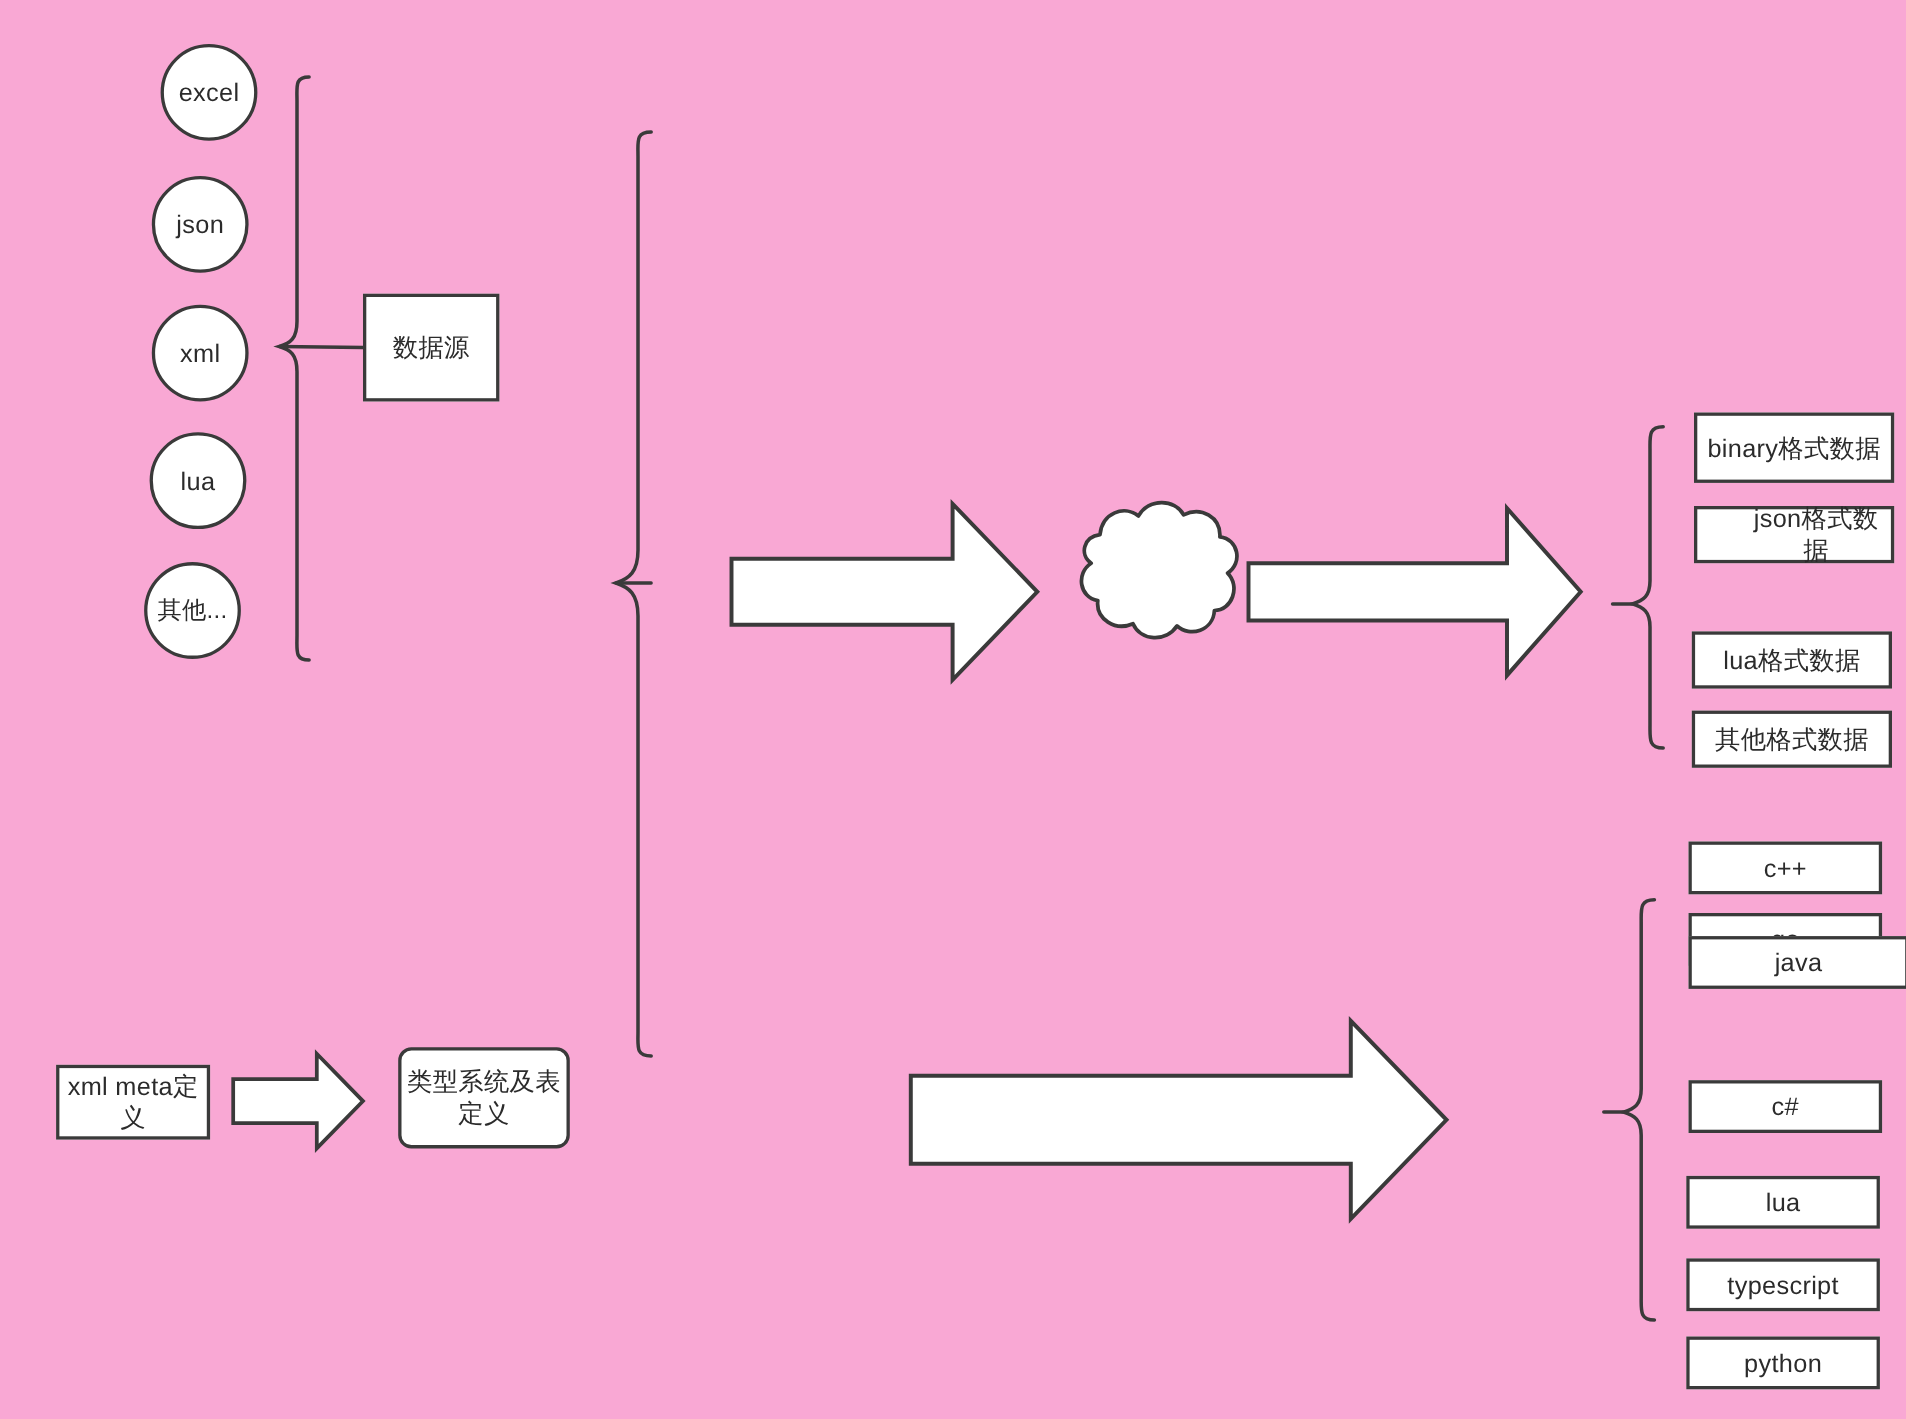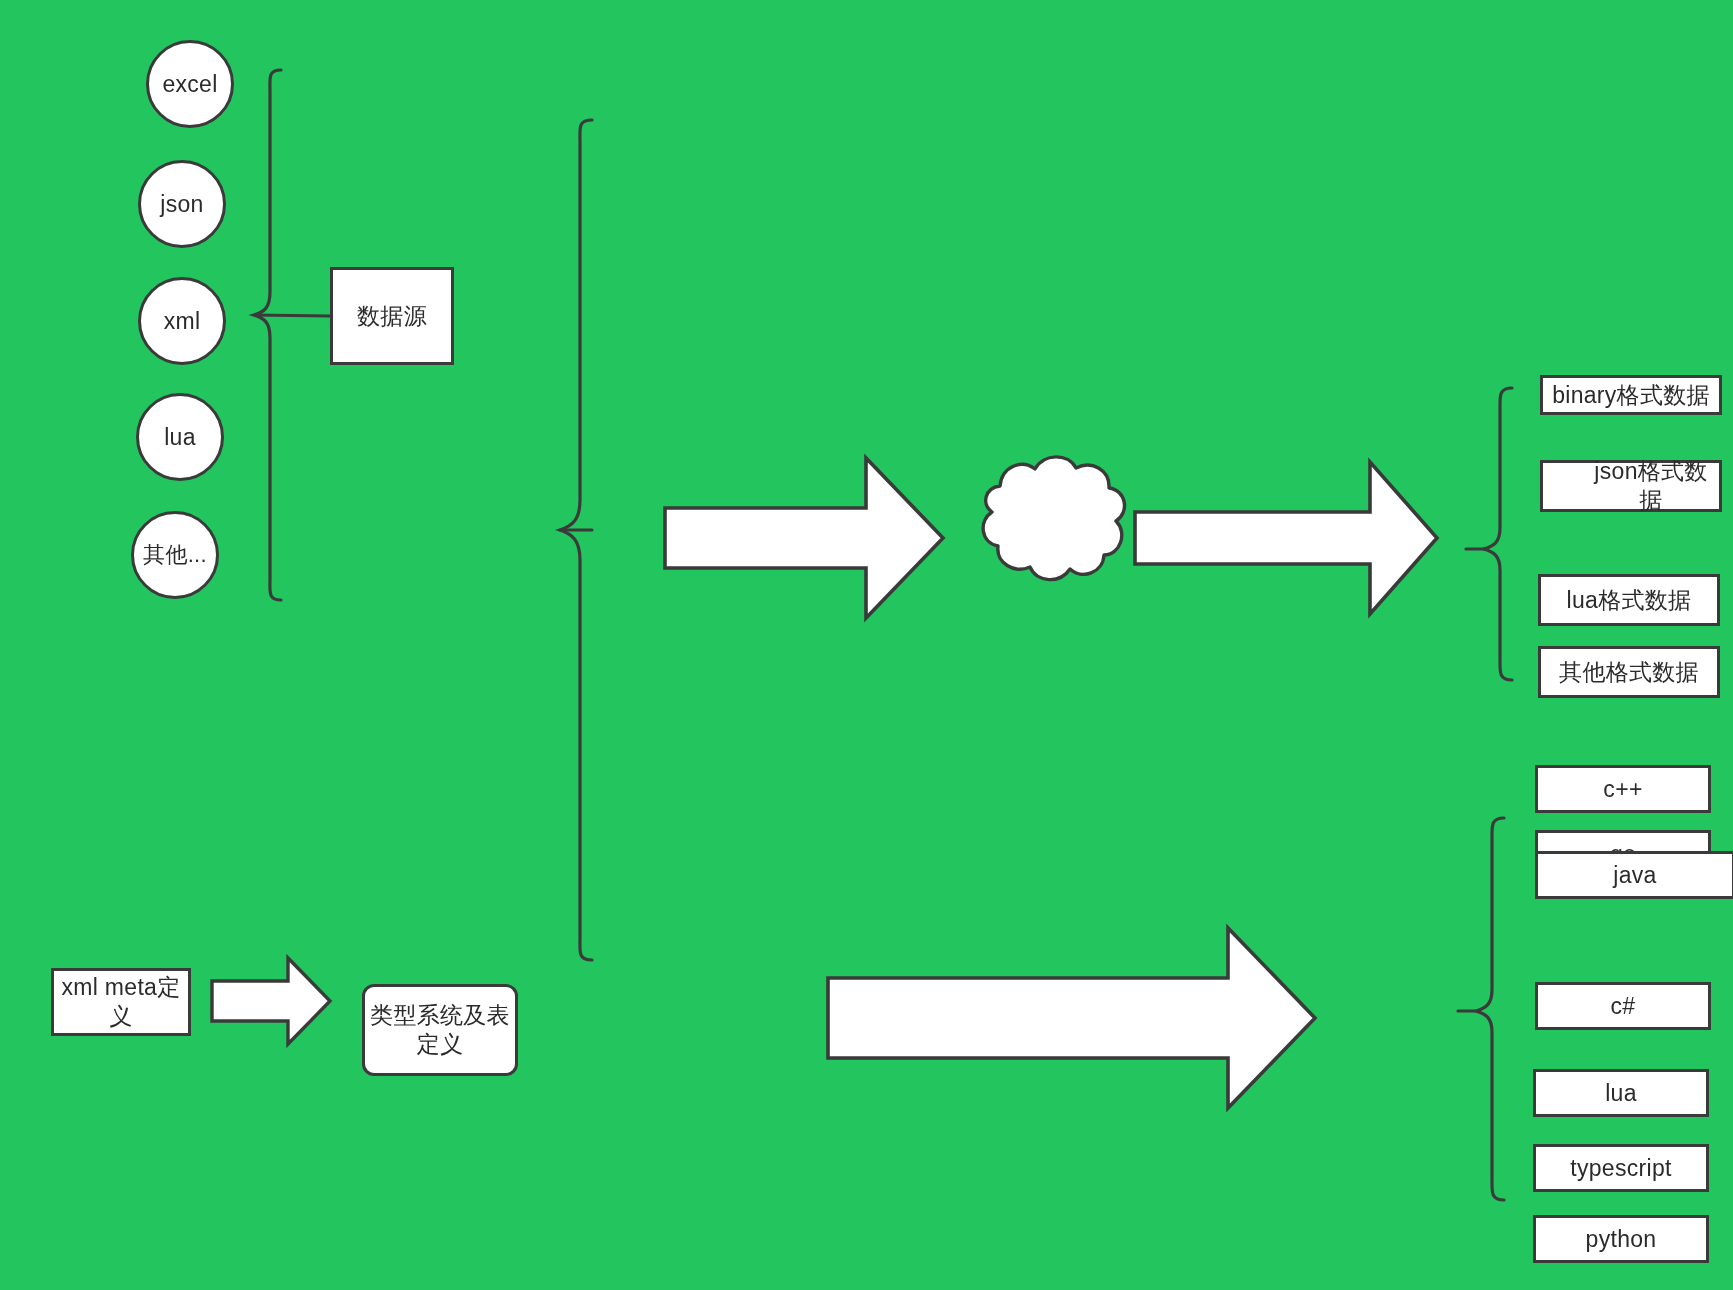--- a/index.html
+++ b/index.html
@@ -7,21 +7,21 @@
     padding: 0;
     background: #f7f7f7;
   }
   body {
     font-family: "Liberation Sans", "DejaVu Sans", sans-serif;
   }
   #canvas {
     position: relative;
     width: 1733px;
     height: 1290px;
-    background: #22c55e;
+    background: #f9a8d4;
     overflow: hidden;
   }
   .node {
     position: absolute;
     box-sizing: border-box;
     display: flex;
     align-items: center;
     justify-content: center;
     text-align: center;
     background: #ffffff;
@@ -29,21 +29,20 @@
     color: #2b2b2b;
     font-size: 23px;
     line-height: 1.25;
     letter-spacing: 0.3px;
   }
   .ellipse {
     border-radius: 50%;
   }
   .rounded {
     border-radius: 12px;
-    margin-top: 32px;
   }
   .svg-layer {
     position: absolute;
     left: 0;
     top: 0;
     width: 1733px;
     height: 1290px;
     pointer-events: none;
   }
   .arrow-label {
@@ -117,21 +116,21 @@
   </div>
 
   <div class="arrow-label" style="left:1130px; top:518px; width:260px; height:40px;">
     <span>校验、分组、标签过滤</span>
   </div>
 
   <div class="arrow-label" style="left:880px; top:998px; width:300px; height:40px;">
     <span>根据定义生成代码</span>
   </div>
 
-  <div class="node" style="left:1540px; top:375px; width:182px; height:40px;">
+  <div class="node" style="left:1540px; top:375px; width:182px; height:64px;">
     <span>binary格式数据</span>
   </div>
   <div class="node" style="left:1540px; top:460px; width:182px; height:52px;padding-left:40px;">
     <span>json格式数据</span>
   </div>
   <div class="node" style="left:1538px; top:574px; width:182px; height:52px;">
     <span>lua格式数据</span>
   </div>
   <div class="node" style="left:1538px; top:646px; width:182px; height:52px;">
     <span>其他格式数据</span>

